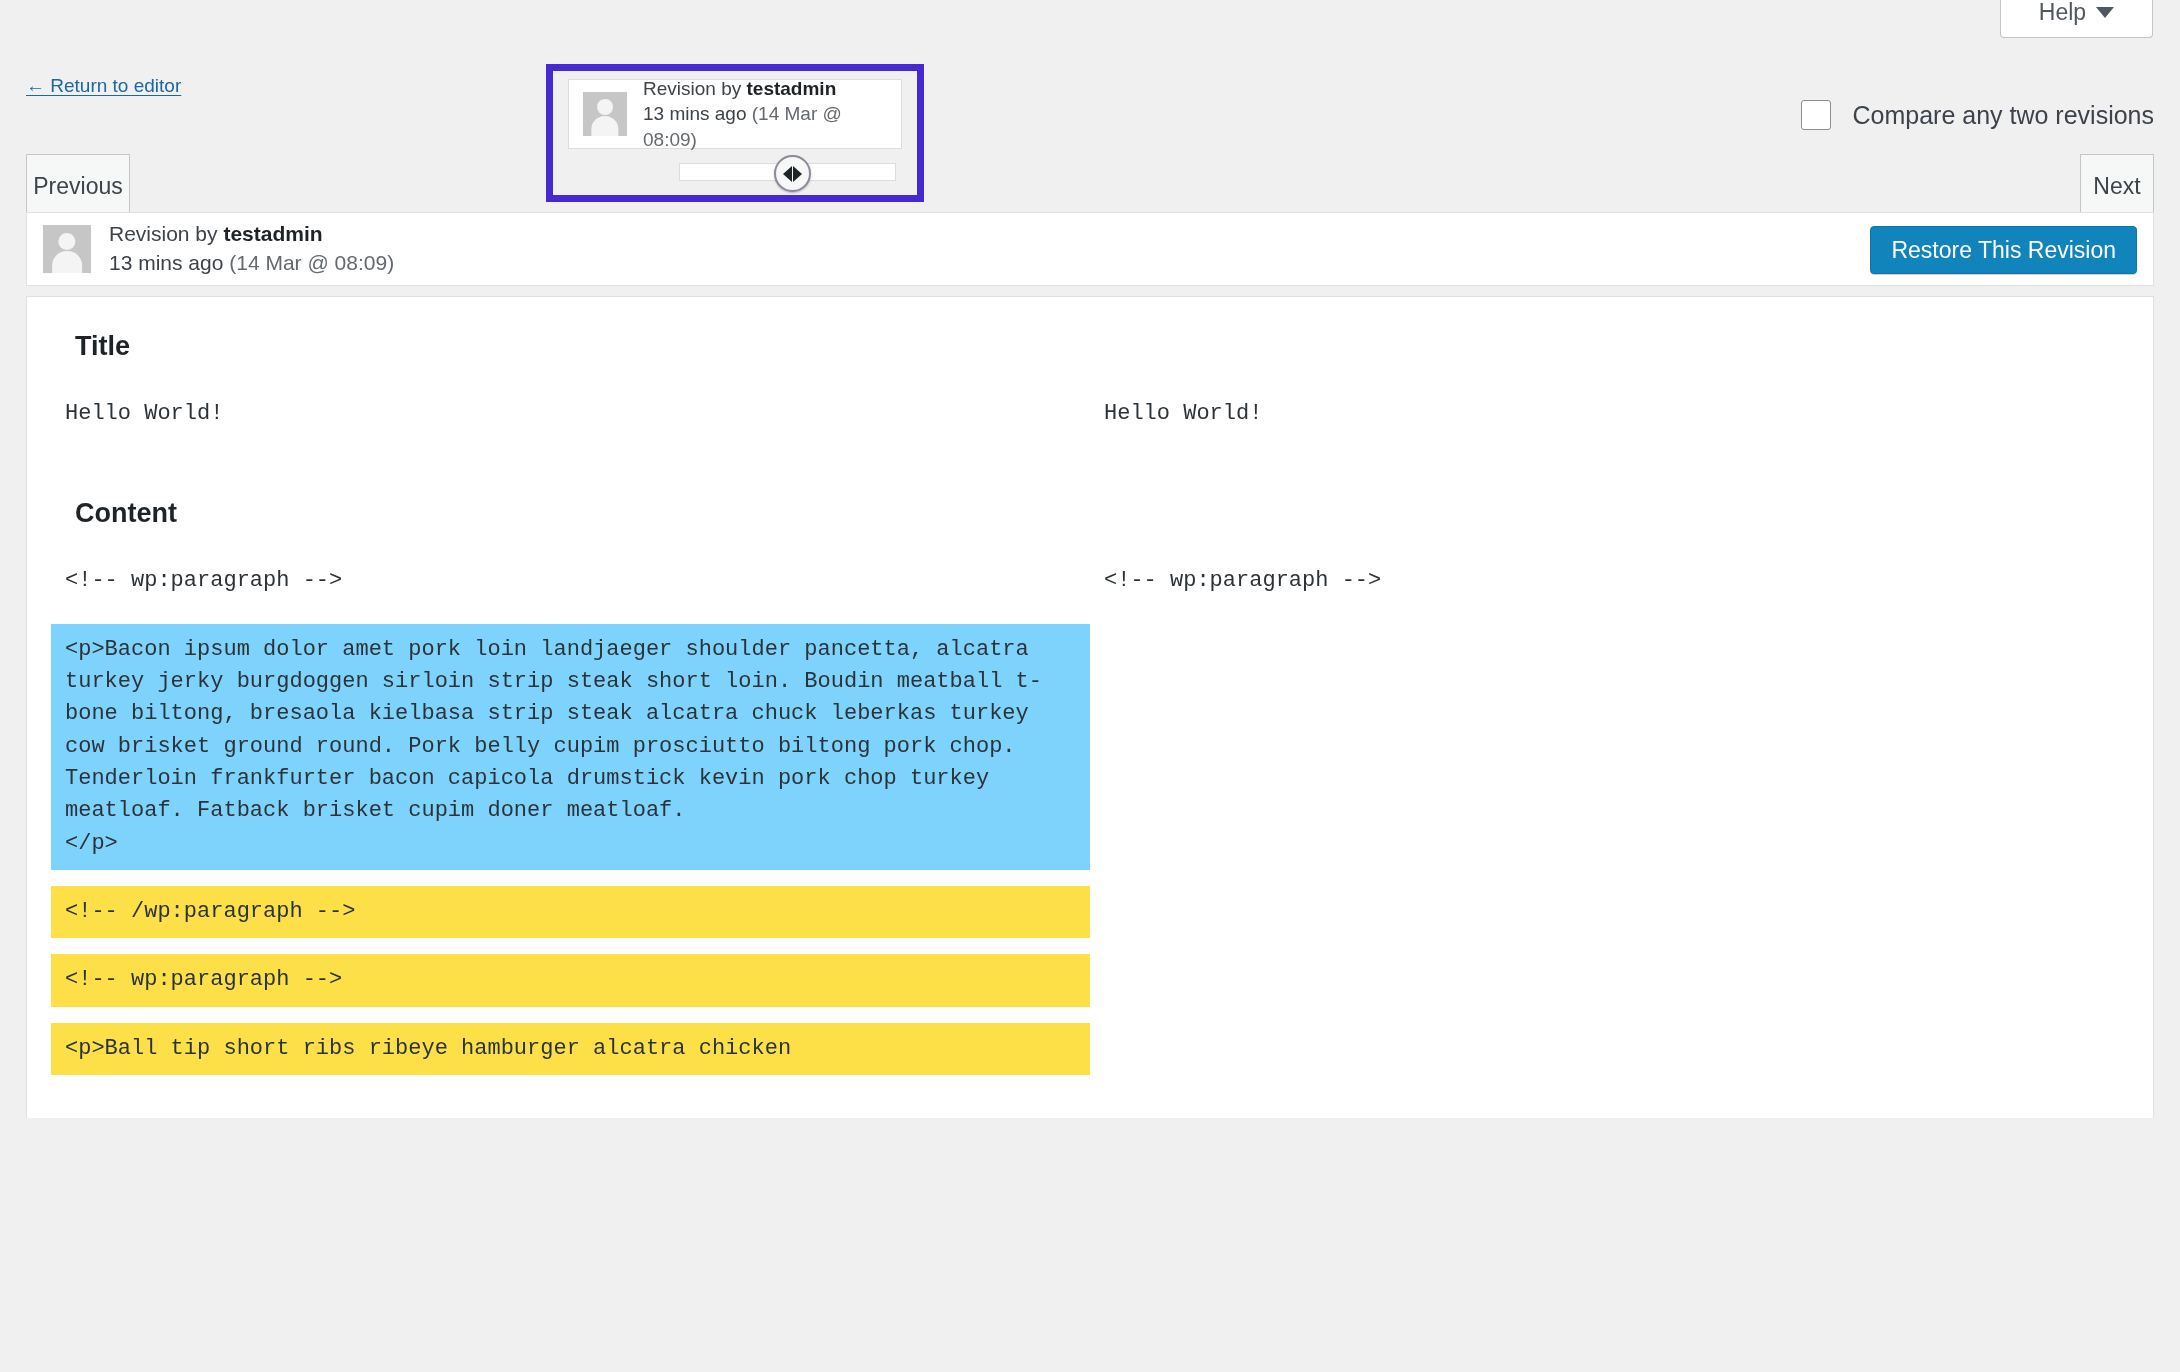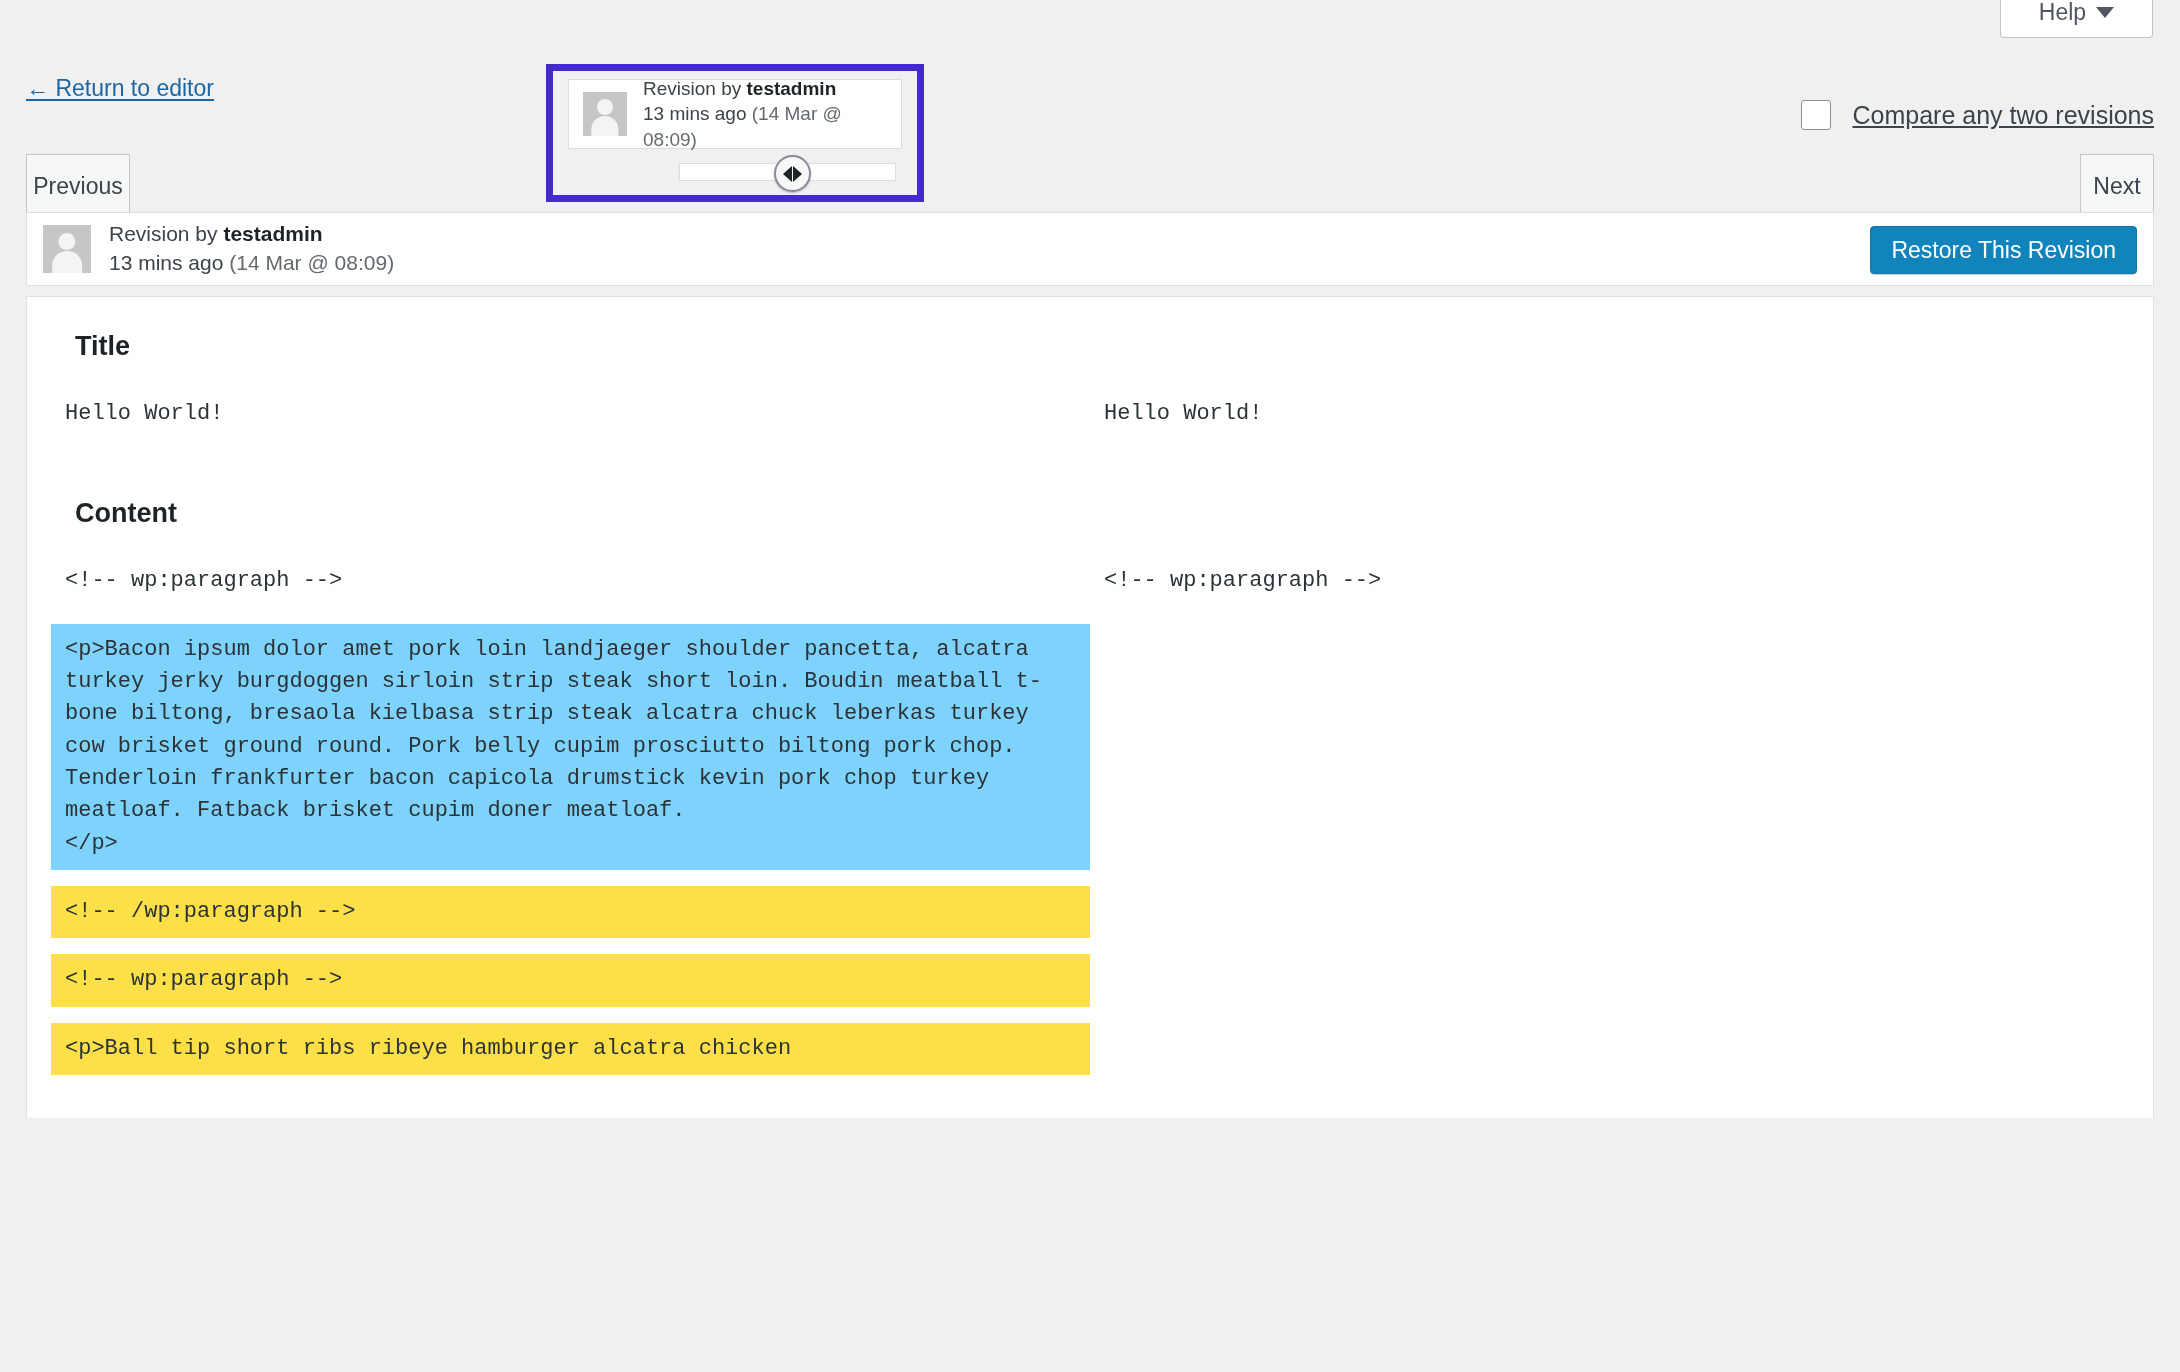--- a/index.html
+++ b/index.html
@@ -61,38 +61,37 @@
   .page-title a {
     color: #1d66a1;
     text-decoration: underline;
     text-underline-offset: 4px;
   }
 
   .return-link {
     position: absolute;
     left: 26px;
     top: 75px;
-    font-size: 23px;
+    font-size: 19px;
     color: #1d66a1;
     text-decoration: underline;
     text-underline-offset: 3px;
     cursor: pointer;
   }
 
   
   .compare-toggle {
     position: absolute;
     right: 26px;
     top: 100px;
     display: flex;
     align-items: center;
     gap: 21px;
     font-size: 25px;
     color: #3c434a;
-    text-decoration: underline;
   }
   .compare-box {
     width: 30px; height: 30px;
     background: #ffffff;
     border: 1px solid #8c8f94;
     border-radius: 3px;
     cursor: pointer;
   }
 
   

